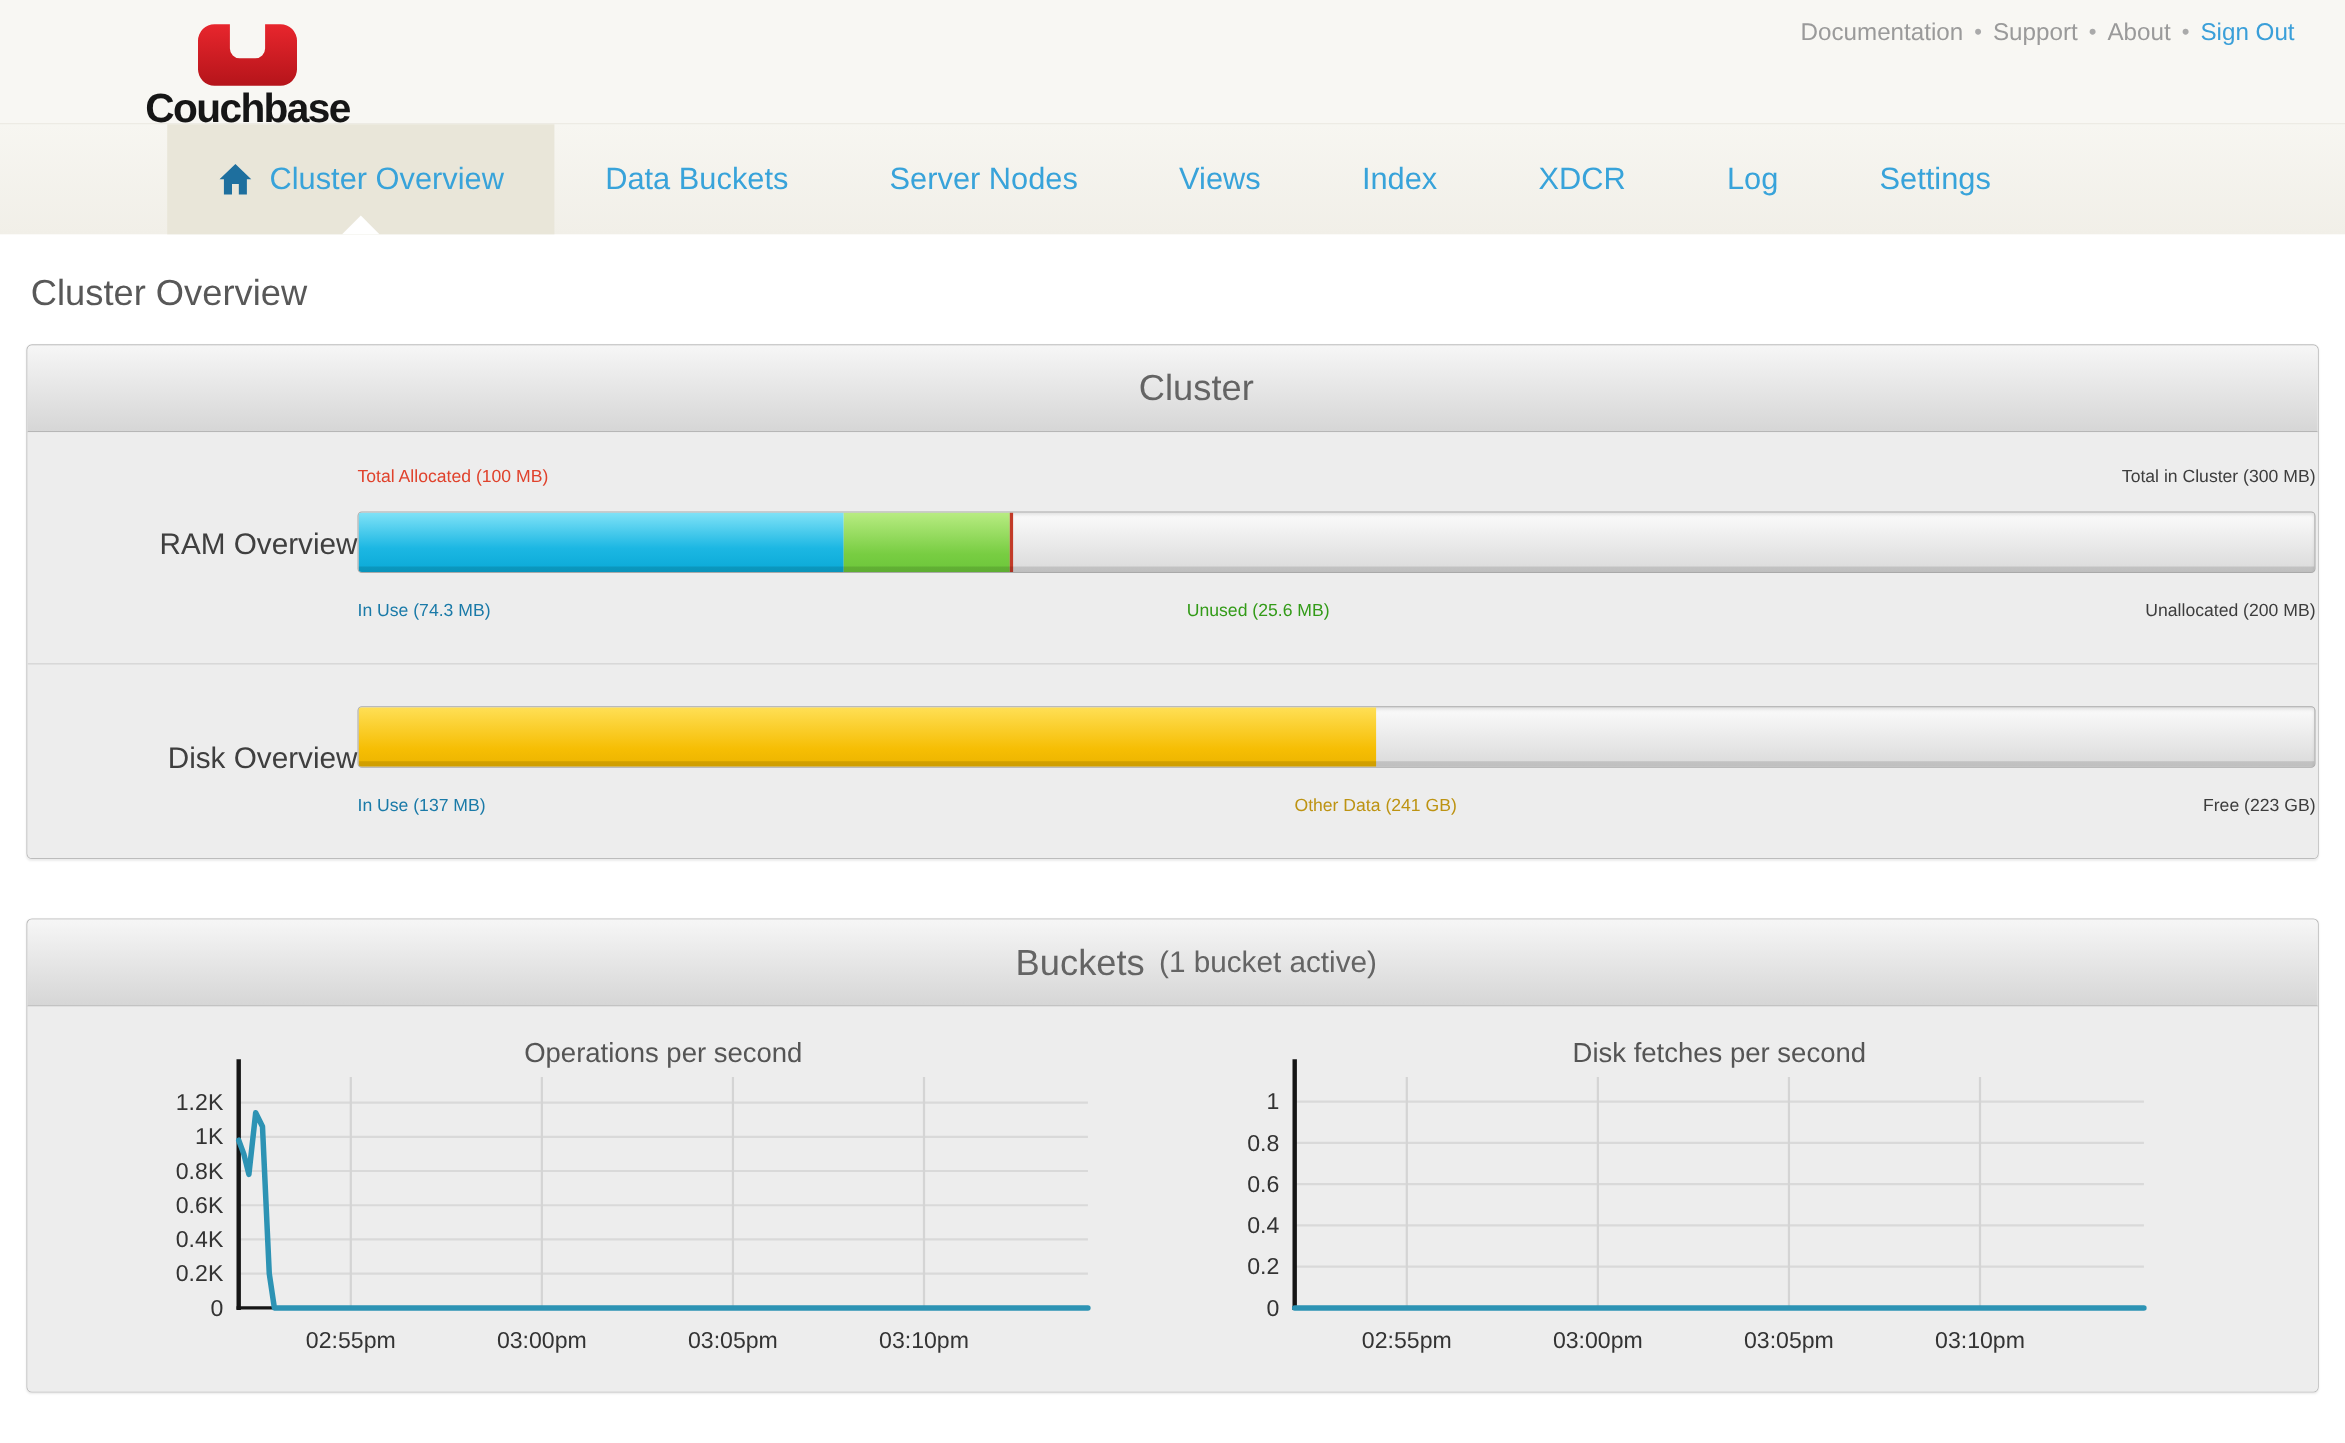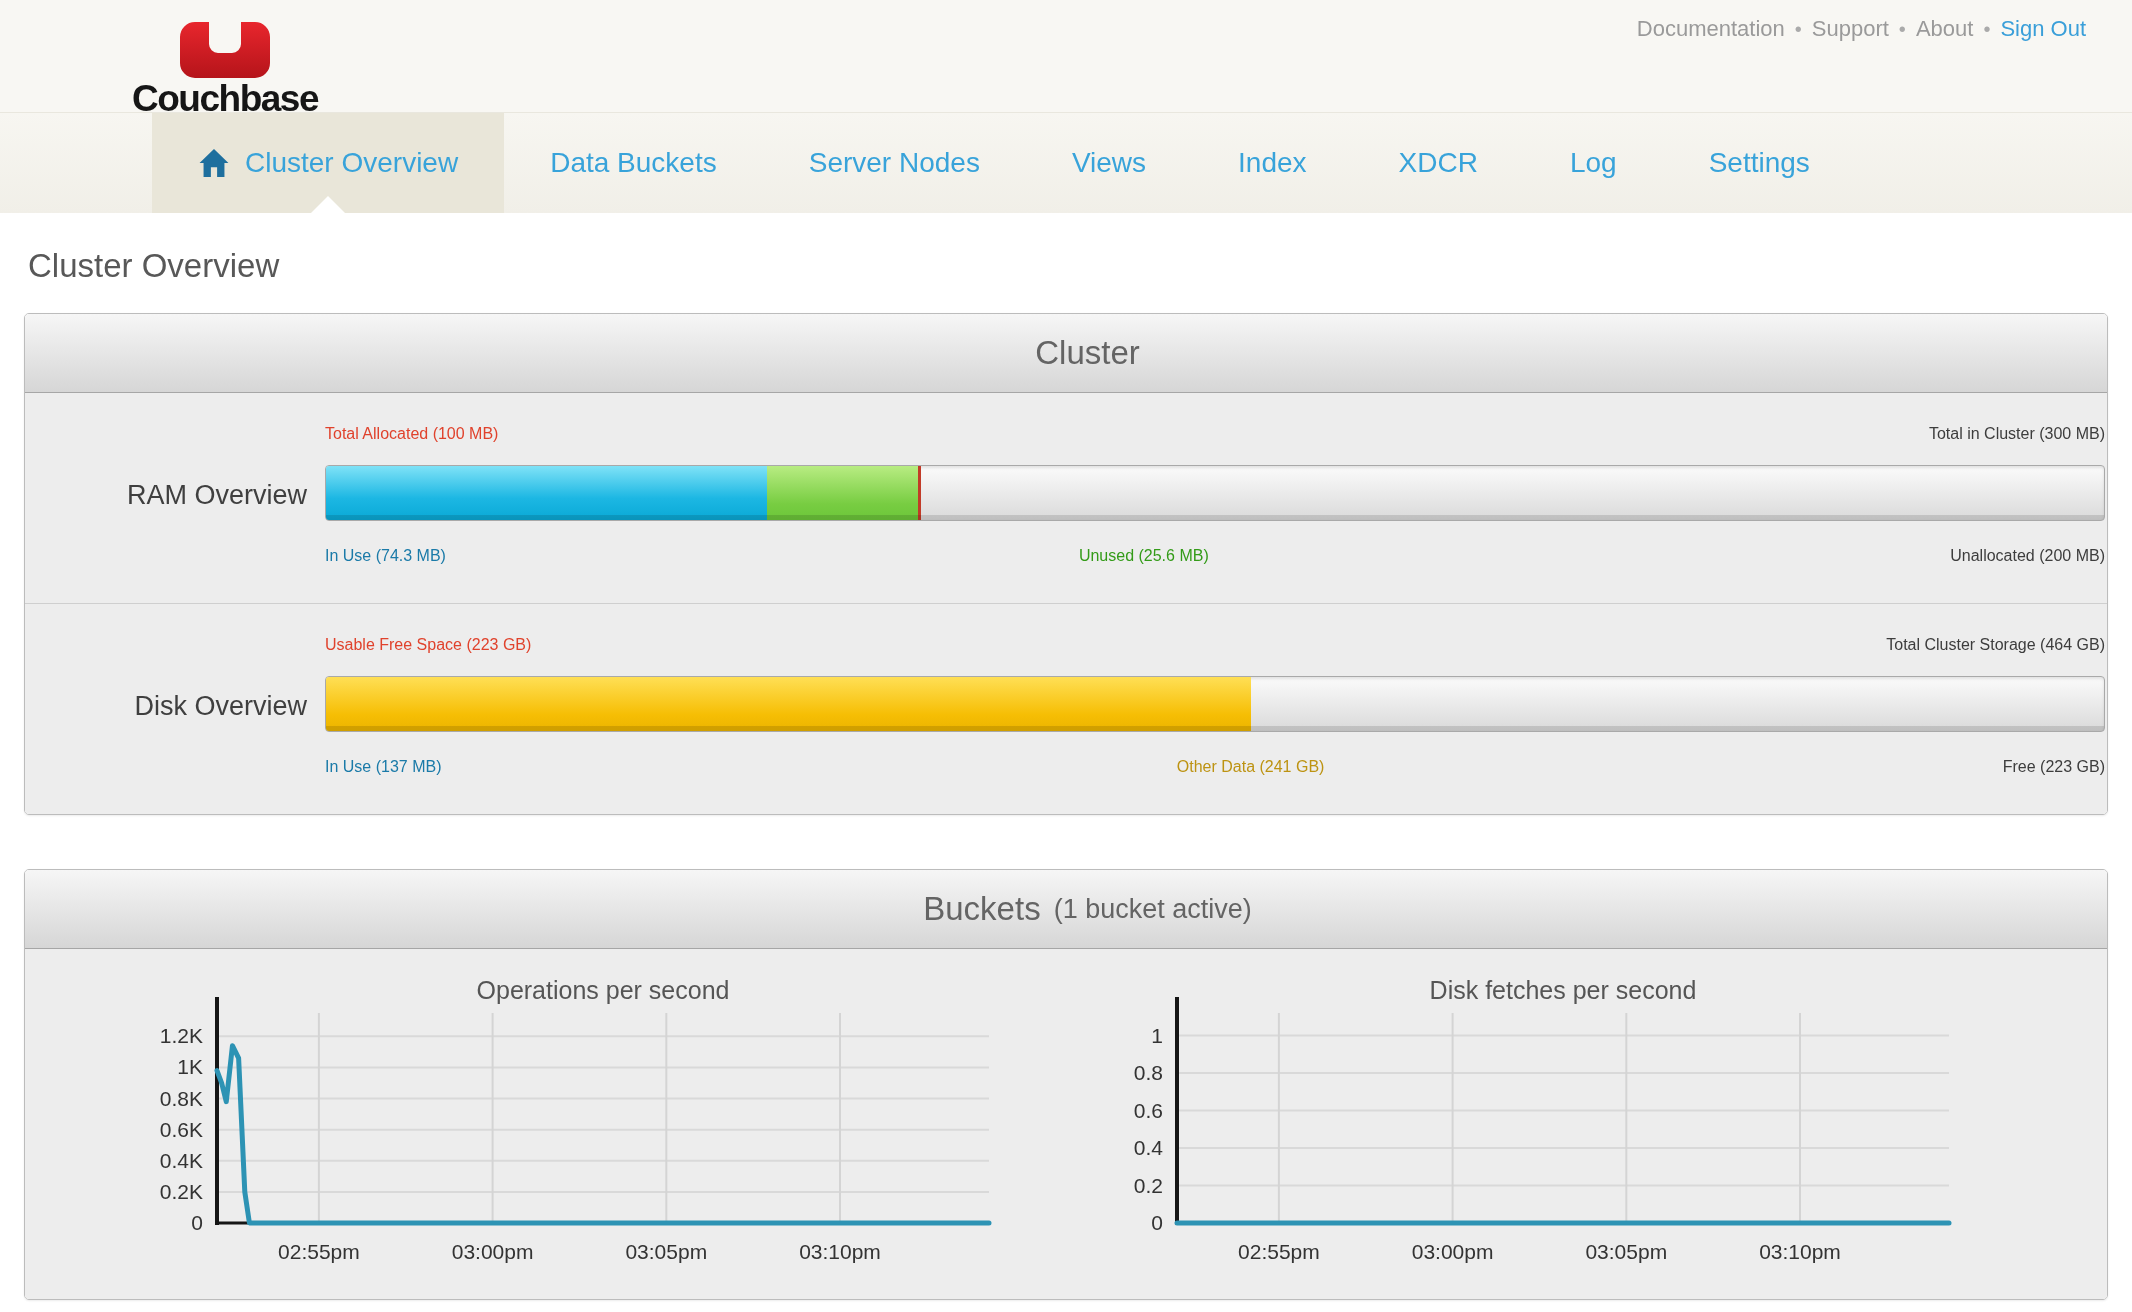--- a/index.html
+++ b/index.html
@@ -31,21 +31,21 @@
   main{padding:0 24px;}
   .page-title{font-size:33px;color:#585858;font-weight:normal;margin:34px 0 28px 4px;}
   .panel{border:1px solid #bcbcbc;border-radius:5px;overflow:hidden;box-shadow:0 1px 2px rgba(0,0,0,.08);}
   .panel-header{height:78px;background:linear-gradient(#f6f6f6,#d6d6d6);border-bottom:1px solid #a6a6a6;
     display:flex;align-items:center;padding-left:43px;font-size:33px;color:#646464;justify-content:center;}
   .panel-header .sub{font-size:27px;margin-left:13px;color:#646464;}
   .panel-body{background:#ededed;}
   .cluster-panel{margin-bottom:54px;}
   
   .resource-row{display:flex;align-items:center;padding:24px 0 30px 0;}
-  .row-label{width:300px;text-align:right;padding-right:18px;box-sizing:border-box;
+  .row-label{width:300px;text-align:right;box-sizing:border-box;
     font-size:27px;color:#3f3f3f;}
   .row-content{flex:1;padding-right:2px;}
   .bar-labels{display:flex;justify-content:space-between;align-items:center;height:34px;
     position:relative;font-size:16px;}
   .lbl-red{color:var(--label-red,#e0422c);}
   .lbl-dark{color:var(--label-dark,#3d3d3d);}
   .lbl-teal{color:var(--label-teal,#1a7aa8);}
   .lbl-green{color:var(--label-green,#339b18);}
   .lbl-gold{color:var(--label-gold,#bd9312);}
   .lbl-mid{position:absolute;transform:translateX(-50%);top:0;line-height:34px;}
@@ -148,24 +148,20 @@
             <span class="lbl-dark">Unallocated (200 MB)</span>
           </div>
         </div>
       </div>
 
       <hr class="row-divider">
 
       <div class="resource-row">
         <div class="row-label">Disk Overview</div>
         <div class="row-content">
-          <div class="bar-labels">
-            <span class="lbl-red">Usable Free Space (223 GB)</span>
-            <span class="lbl-dark">Total Cluster Storage (464 GB)</span>
-          </div>
           <div class="meter">
               <div class="seg seg-yellow" style="left: 0%; width: 52%;"></div>
             </div>
           <div class="bar-labels">
             <span class="lbl-teal">In Use (137 MB)</span>
             <span class="lbl-gold lbl-mid" style="left: 52%;">Other Data (241 GB)</span>
             <span class="lbl-dark">Free (223 GB)</span>
           </div>
         </div>
       </div>

